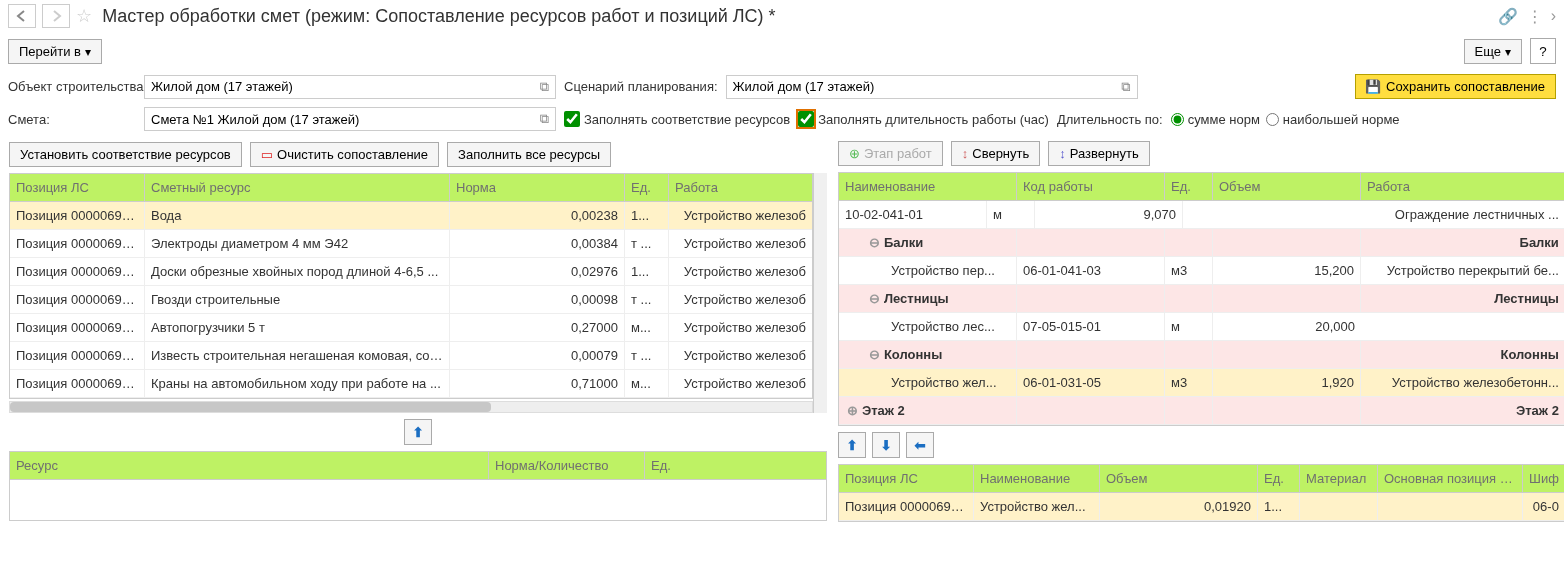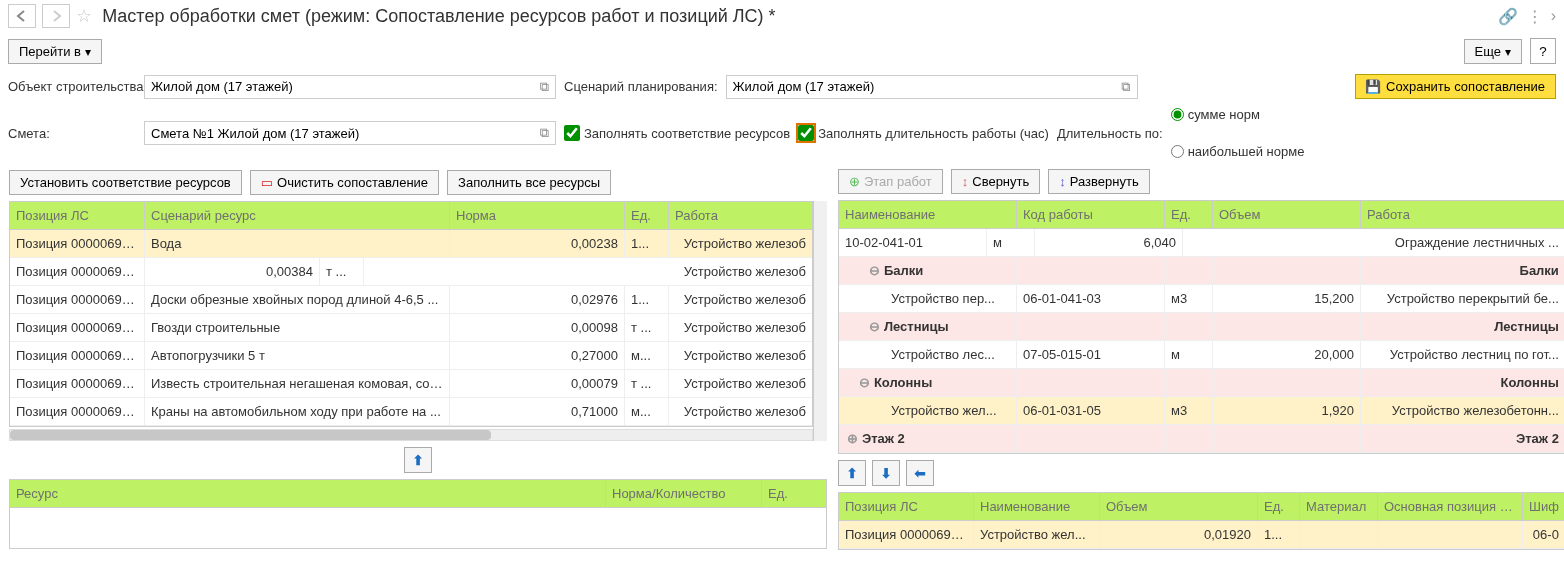--- a/index.html
+++ b/index.html
@@ -118,21 +118,21 @@
   </div>
   <div class="check-wrap">
     <input type="checkbox" checked="" class="chk-green" style="">
     <span>Заполнять соответствие ресурсов</span>
   </div>
   <div class="check-wrap">
     <input type="checkbox" checked="" class="chk-green" style="outline: rgb(224, 112, 0) solid 2px;">
     <span>Заполнять длительность работы (час)</span>
   </div>
   <span class="label">Длительность по:</span>
-  <div style="display:flex;flex-direction:column;gap:22px">
+  <div style="display:flex;flex-direction:row;gap:6px">
     <div class="radio-wrap">
       <input type="radio" name="dur" checked="" style="">
       <span>сумме норм</span>
     </div>
     <div class="radio-wrap">
       <input type="radio" name="dur" style="">
       <span>наибольшей норме</span>
     </div>
   </div>
 </div>
@@ -147,35 +147,36 @@
         <span>Очистить сопоставление</span>
       </button>
       <button class="btn">Заполнить все ресурсы</button>
     </div>
 
     <div class="left-body-wrap">
     <div class="left-body-inner">
     <div class="table">
       <div class="thead">
         <div class="th" style="width:135px">Позиция ЛС</div>
-        <div class="th" style="width:305px">Сценарий ресурс</div>
+        <div class="th" style="width:305px">Сметный ресурс</div>
         <div class="th" style="width:175px">Норма</div>
         <div class="th" style="width:44px">Ед.</div>
         <div class="th" style="flex:1">Работа</div>
       </div>
       <div class="tbody" id="left-tbody">
               <div class="tr sel">
                 <div class="td" style="width:135px">Позиция 00000693...</div>
                 <div class="td" style="width:305px">Вода</div>
                 <div class="td right" style="width:175px">0,00238</div>
                 <div class="td" style="width:44px">1...</div>
                 <div class="td" style="flex:1">Устройство железоб</div>
               </div>
               <div class="tr">
                 <div class="td" style="width:135px">Позиция 00000693...</div>
+                <div class="td" style="width:305px">Электроды диаметром 4 мм Э42</div>
                 <div class="td right" style="width:175px">0,00384</div>
                 <div class="td" style="width:44px">т ...</div>
                 <div class="td" style="flex:1">Устройство железоб</div>
               </div>
               <div class="tr">
                 <div class="td" style="width:135px">Позиция 00000693...</div>
                 <div class="td" style="width:305px">Доски обрезные хвойных пород длиной 4-6,5 ...</div>
                 <div class="td right" style="width:175px">0,02976</div>
                 <div class="td" style="width:44px">1...</div>
                 <div class="td" style="flex:1">Устройство железоб</div>
@@ -218,21 +219,21 @@
     </div>
 
     <div class="move-btn-row" style="justify-content:center">
       <button class="icon-btn">
           <span class="arrow-up">⬆</span>
         </button>
     </div>
 
     <div class="table small-table">
       <div class="thead">
-        <div class="th" style="width:596px">Ресурс</div>
+        <div class="th" style="width:479px">Ресурс</div>
         <div class="th" style="width:156px">Норма/Количество</div>
         <div class="th" style="flex:1">Ед.</div>
       </div>
       <div class="tbody" style="height:40px"></div>
     </div>
   </div>
 
   <div class="right-pane">
     <div class="btn-row">
       <button class="btn disabled">
@@ -254,21 +255,21 @@
         <div class="th" style="width:178px">Наименование</div>
         <div class="th" style="width:148px">Код работы</div>
         <div class="th" style="width:48px">Ед.</div>
         <div class="th" style="width:148px">Объем</div>
         <div class="th" style="flex:1">Работа</div>
       </div>
       <div class="tbody" id="right-tbody">
           <div class="tr">
             <div class="td" style="width:148px">10-02-041-01</div>
             <div class="td" style="width:48px">м</div>
-            <div class="td right" style="width:148px">6,040</div>
+            <div class="td right" style="width:148px">9,070</div>
             <div class="td" style="flex:1">Ограждение лестничных ...</div>
           </div>
           <div class="tr group">
             <div class="td" style="width:178px;padding-left:30px"><span class="expand-icon">⊖</span>Балки</div>
             <div class="td" style="width:148px"></div>
             <div class="td" style="width:48px"></div>
             <div class="td right" style="width:148px"></div>
             <div class="td" style="flex:1">Балки</div>
           </div>
           <div class="tr">
@@ -283,24 +284,23 @@
             <div class="td" style="width:148px"></div>
             <div class="td" style="width:48px"></div>
             <div class="td right" style="width:148px"></div>
             <div class="td" style="flex:1">Лестницы</div>
           </div>
           <div class="tr">
             <div class="td" style="width:178px;padding-left:52px">Устройство лес...</div>
             <div class="td" style="width:148px">07-05-015-01</div>
             <div class="td" style="width:48px">м</div>
             <div class="td right" style="width:148px">20,000</div>
-            <div class="td" style="flex:1">Устройство лестниц по гот...</div>
           </div>
           <div class="tr group">
-            <div class="td" style="width:178px;padding-left:20px"><span class="expand-icon">⊖</span>Колонны</div>
+            <div class="td" style="width:178px;padding-left:30px"><span class="expand-icon">⊖</span>Колонны</div>
             <div class="td" style="width:148px"></div>
             <div class="td" style="width:48px"></div>
             <div class="td right" style="width:148px"></div>
             <div class="td" style="flex:1">Колонны</div>
           </div>
           <div class="tr sel">
             <div class="td" style="width:178px;padding-left:52px">Устройство жел...</div>
             <div class="td" style="width:148px">06-01-031-05</div>
             <div class="td" style="width:48px">м3</div>
             <div class="td right" style="width:148px">1,920</div>

